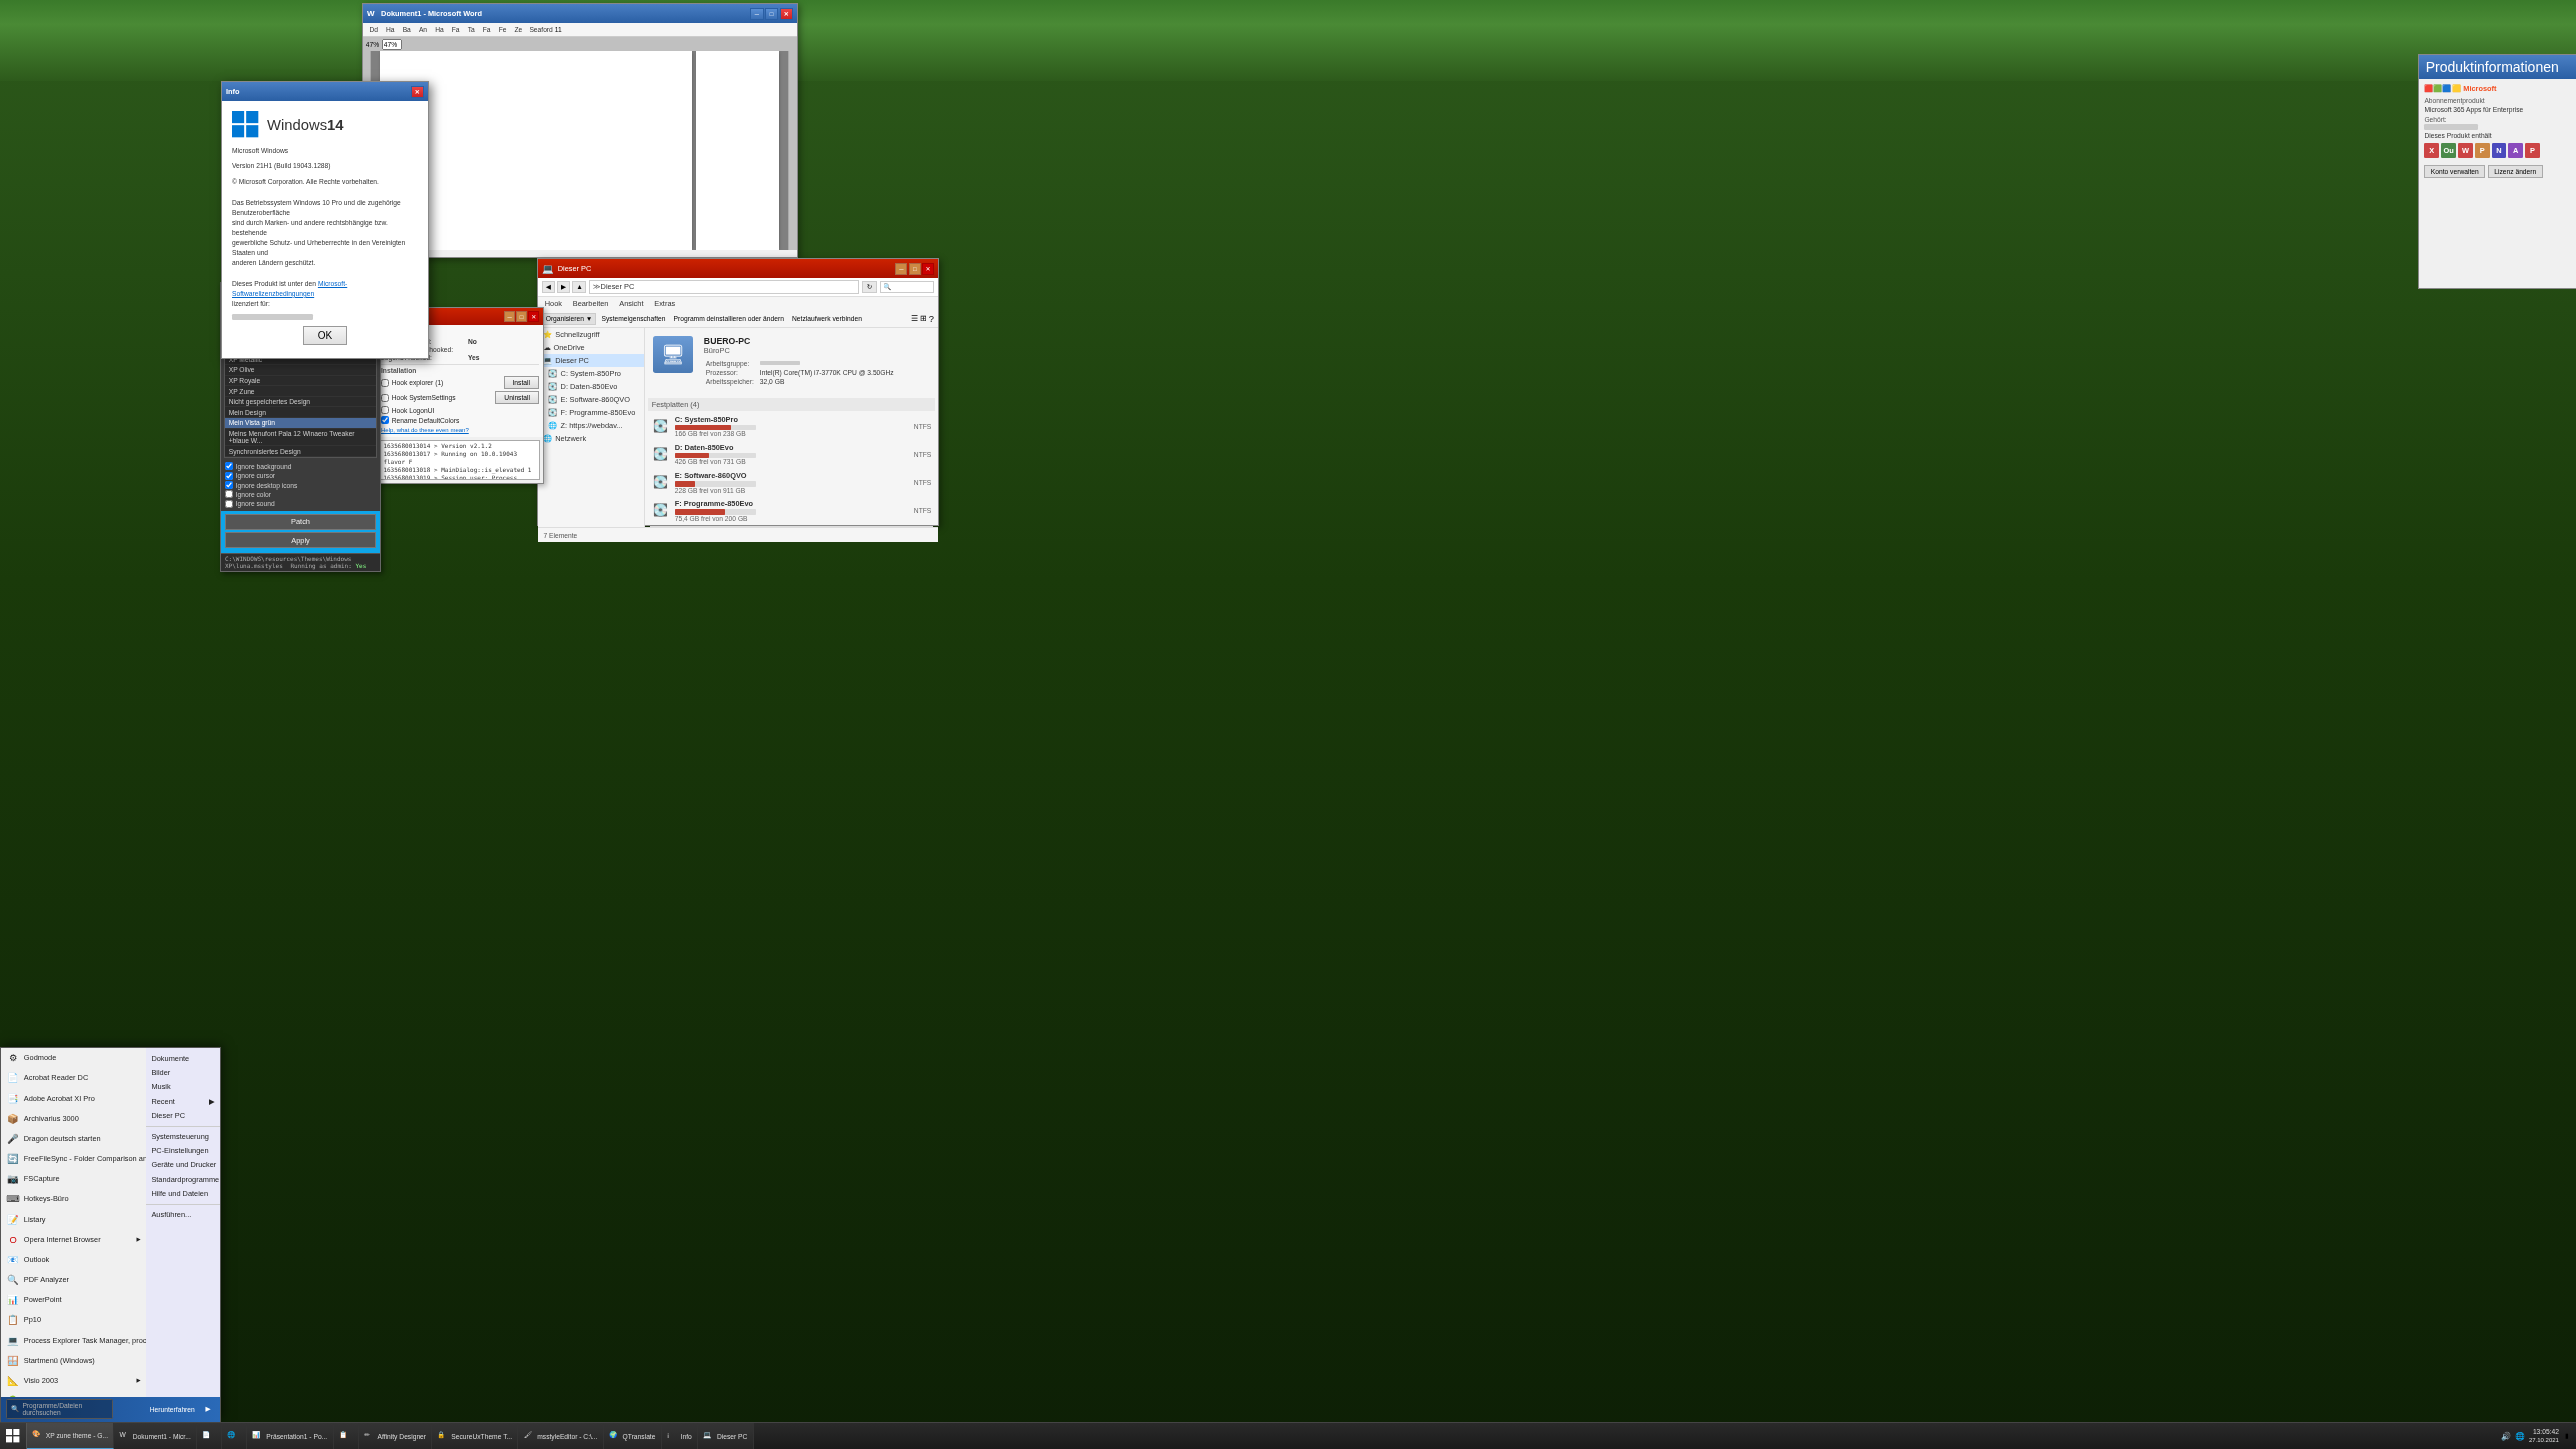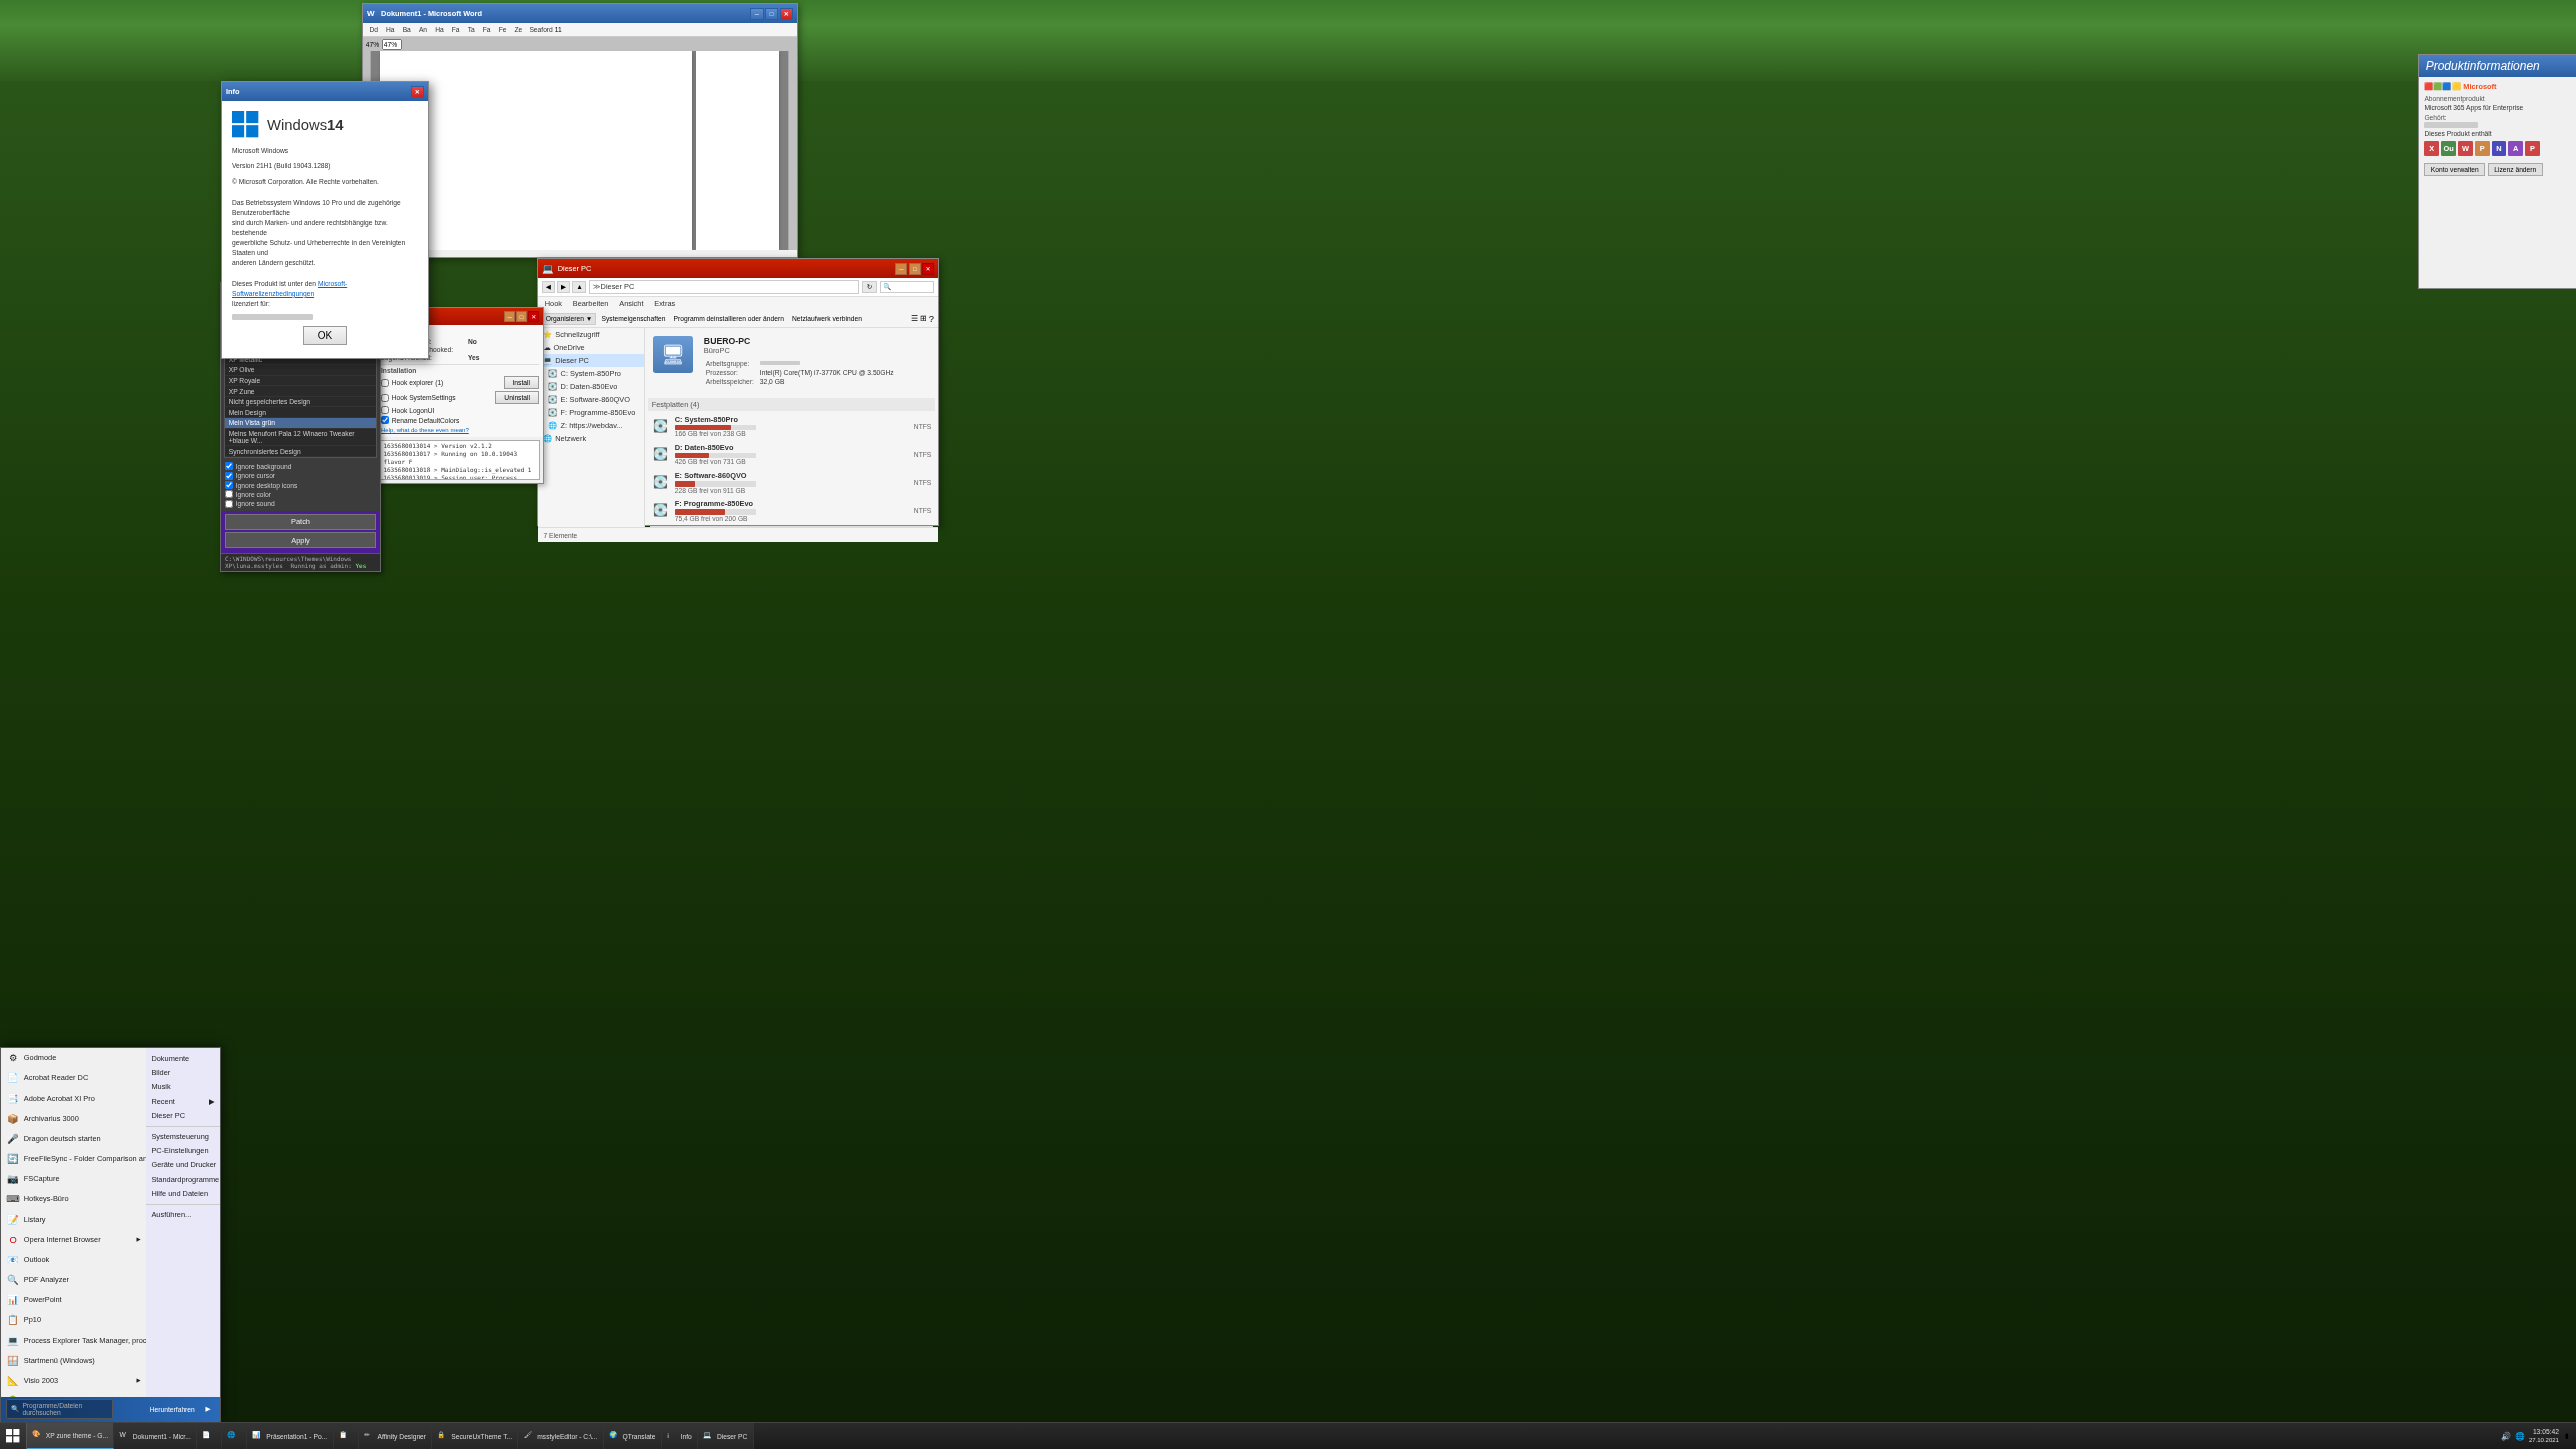--- a/index.html
+++ b/index.html
@@ -633,22 +633,21 @@
       background: #f0f0f0;
       border: 0.7px solid #888;
       border-right: none;
       z-index: 150;
     }
 
     .product-panel-header {
       background: linear-gradient(180deg, #4a7fc4 0%, #2a5fa4 100%);
       padding: 4px 6.7px;
       color: white;
-      font-size: 12px;
-      font-style: italic;
+      font-size: 14px;
     }
 
     .product-panel-body {
       padding: 5.4px;
       font-size: 6.7px;
       color: #333;
     }
 
     .ms-logo {
       color: #f35022;
@@ -1093,21 +1092,21 @@
       <div class="cb-row">
         <input type="checkbox" class="install-checkbox" style="">
         <span class="cb-label" style="color:#ccc;">Ignore color</span>
       </div>
       <div class="cb-row">
         <input type="checkbox" class="install-checkbox" style="">
         <span class="cb-label" style="color:#ccc;">Ignore sound</span>
       </div>
     </div>
 
-    <div class="patch-section" style="background:#4c1d95;">
+    <div class="patch-section" style="background:#0ea5e9;">
       <button class="patch-btn" style="background:#555;color:#eee;border-color:#777;">Patch</button>
       <button class="patch-btn" style="background:#555;color:#eee;border-color:#777;">Apply</button>
     </div>
     <div class="status-bar-dark">
       <span>C:\WINDOWS\resources\Themes\Windows XP\luna.msstyles</span>
       <span style="margin-left:4px;">Running as admin:</span>
       <span style="color:#8f8;"> Yes</span>
     </div>
   </div>
 

